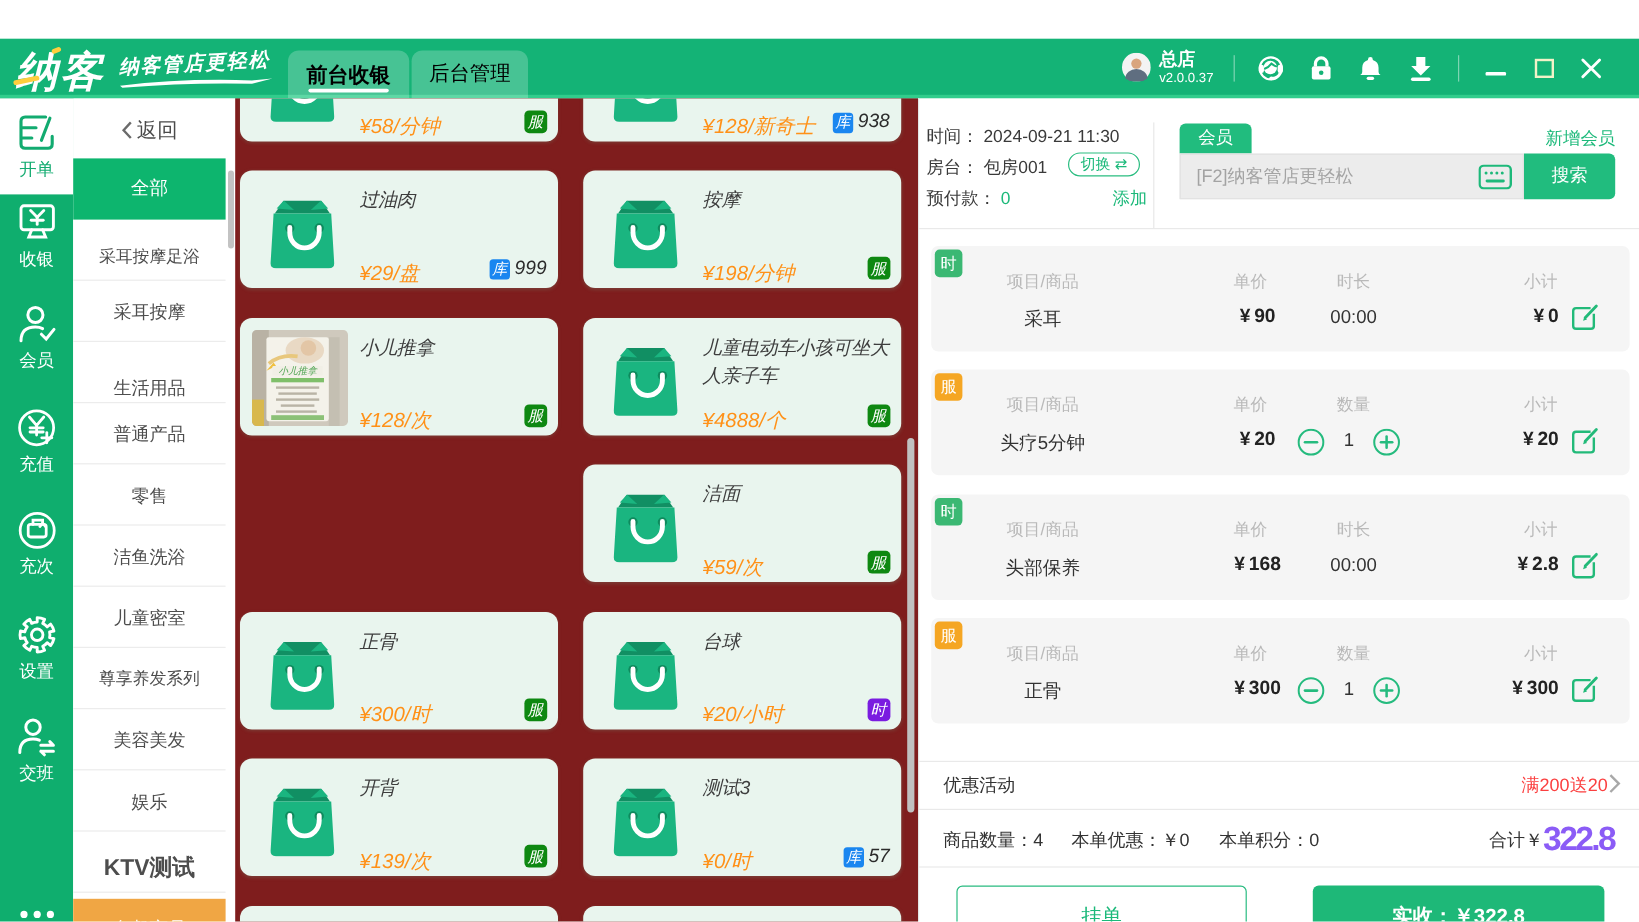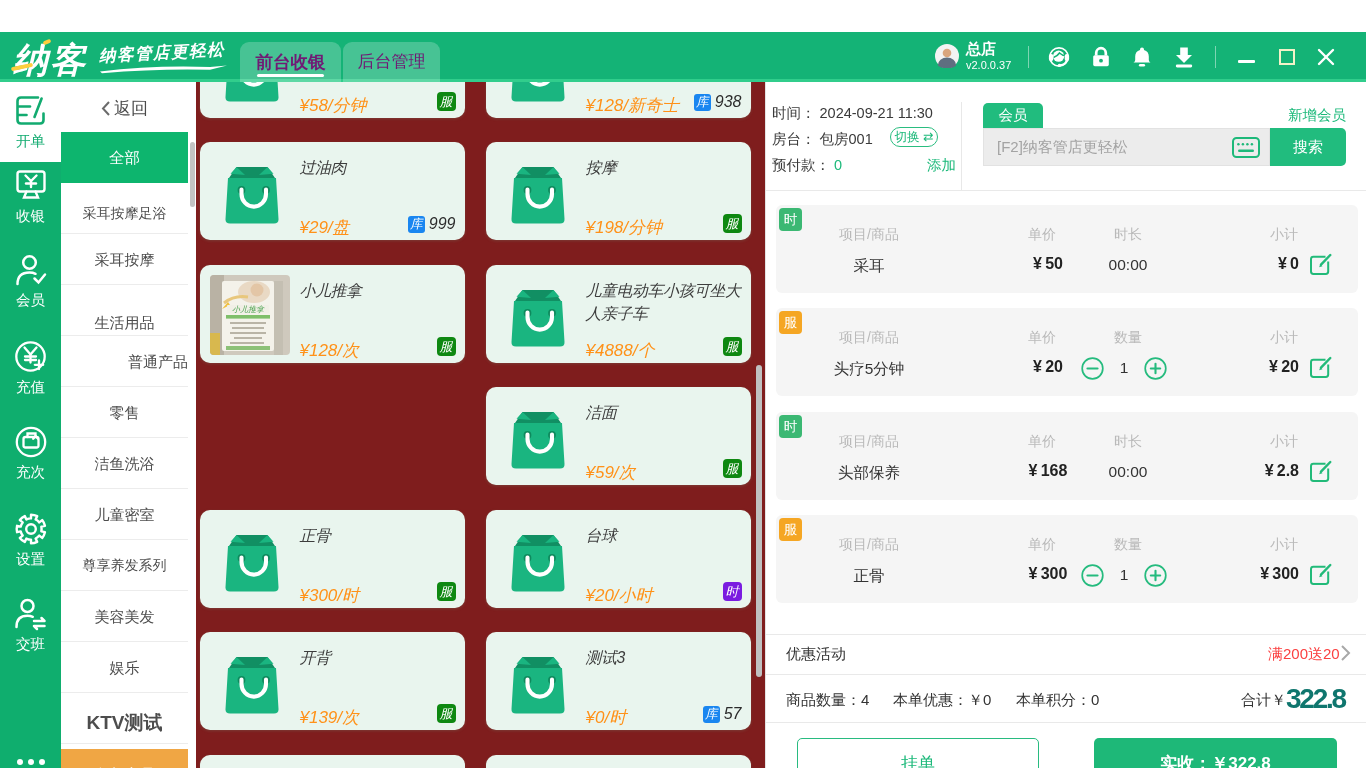--- a/index.html
+++ b/index.html
@@ -5,21 +5,21 @@
 <style>
 * { margin:0; padding:0; box-sizing:border-box; }
 html,body { width:1366px; height:768px; overflow:hidden; font-family:"Liberation Sans",sans-serif; background:#fff; }
 .abs { position:absolute; }
 #app { position:relative; width:1366px; height:768px; overflow:hidden;margin-top:32px; }
 
 
 #topbar { left:0; top:0; width:1366px; height:50px; background:#14b376; border-bottom:3px solid #31cd8c; }
 .logo { left:13px; top:5px; font-size:35px; font-weight:bold; color:#fff; letter-spacing:2px; font-style:italic; }
 .slogan { left:99px; top:10px; width:132px; font-size:16.5px; color:#fff; font-family:"Liberation Serif",serif; font-style:italic; font-weight:bold; transform:rotate(-3deg); letter-spacing:1.5px; white-space:nowrap; }
-.tab { top:10px; height:40px; background:rgba(255,255,255,0.22); border-radius:9px 9px 0 0; color:#701a75; text-align:center; line-height:40px; font-size:17px; }
+.tab { top:10px; height:40px; background:rgba(255,255,255,0.22); border-radius:9px 9px 0 0; color:#000000; text-align:center; line-height:40px; font-size:17px; }
 .tab b { font-weight:bold; font-size:17.5px; }
 .tabline { position:absolute; left:17px; right:17px; bottom:5px; height:3px; background:#fff; border-radius:2px; }
 .hsep { top:14px; width:1px; height:22px; background:rgba(255,255,255,0.45); }
 .hname { left:966px; top:8px; color:#fff; font-size:15px; font-weight:bold; }
 .hver { left:966px; top:27px; color:#fff; font-size:11px; }
 
 
 #sidebar { left:0; top:50px; width:61px; height:718px; background:#0fae6e; }
 .sitem { position:absolute; left:0; width:61px; text-align:center; color:#fff; }
 #kaidan { left:0; top:0; width:61px; height:80px; background:#fff; }
@@ -180,21 +180,21 @@
 <div class="crow abs" style="top:15px;font-size:17px;color:#4a4a4a;"><svg width="9" height="15" viewBox="0 0 9 15" style="vertical-align:-2px;margin-right:4px;">
           <path d="M8,1 L2,7.5 L8,14" fill="none" stroke="#6b6b6b" stroke-width="2"></path>
         </svg>返回</div>
 <div class="abs" style="left:0;top:50px;width:127px;height:51px;background:#0db56e;color:#fff;font-size:15.5px;text-align:center;line-height:51px;">全部</div>
 <div class="crow abs" style="top:123px;font-size:14px;">采耳按摩足浴</div>
 <div class="cdiv abs" style="top:151px;"></div>
 <div class="crow abs" style="top:169px;font-size:15px;">采耳按摩</div>
 <div class="cdiv abs" style="top:202px;"></div>
 <div class="crow abs" style="top:232px;font-size:15px;">生活用品</div>
 <div class="cdiv abs" style="top:253px;"></div>
-<div class="crow abs" style="top:271px;font-size:15px;text-align:right;">普通产品</div>
+<div class="crow abs" style="top:271px;font-size:15px;">普通产品</div>
 <div class="cdiv abs" style="top:304px;"></div>
 <div class="crow abs" style="top:322px;font-size:15px;">零售</div>
 <div class="cdiv abs" style="top:355px;"></div>
 <div class="crow abs" style="top:373px;font-size:15px;">洁鱼洗浴</div>
 <div class="cdiv abs" style="top:406px;"></div>
 <div class="crow abs" style="top:424px;font-size:15px;">儿童密室</div>
 <div class="cdiv abs" style="top:457px;"></div>
 <div class="crow abs" style="top:475px;font-size:14px;">尊享养发系列</div>
 <div class="cdiv abs" style="top:508px;"></div>
 <div class="crow abs" style="top:526px;font-size:15px;">美容美发</div>
@@ -394,21 +394,21 @@
 <circle cx="41" cy="23" r="3.9" fill="#0e8a5d"></circle>
 <path d="M16.5,22.5 v4.5 a12.25,12.6 0 0 0 24.5,0 V22.5" fill="none" stroke="#ffffff" stroke-width="4.1" stroke-linecap="round"></path>
 </svg></div>
         <div class="ttl">保健足浴</div>
       </div>
 <div class="abs" style="left:560px;top:283px;width:6px;height:312px;background:#c0c0c0;border-radius:3px;"></div>
 </div>
     <div id="rp" class="abs">
 <div class="inf abs" style="top:22px;">时间：&nbsp;2024-09-21 11:30</div>
 <div class="inf abs" style="top:48px;">房台：&nbsp;包房001</div>
-<div class="abs" style="left:124px;top:45px;width:48px;height:20px;border:1px solid #2abd80;border-radius:11px;color:#1cb97a;font-size:12.5px;text-align:center;line-height:18px;">切换 ⇄</div>
+<div class="abs" style="left:124px;top:45px;width:60px;height:20px;border:1px solid #2abd80;border-radius:11px;color:#1cb97a;font-size:12.5px;text-align:center;line-height:18px;">切换 ⇄</div>
 <div class="inf abs" style="top:74px;">预付款：&nbsp;<span class="grn">0</span></div>
 <div class="abs grn" style="left:161px;top:74px;font-size:14.5px;">添加</div>
 <div class="abs" style="left:195px;top:20px;width:1px;height:88px;background:#e8e8e8;"></div>
 <div class="abs" style="left:217px;top:21px;width:60px;height:25px;background:#21bc7e;border-radius:5px 5px 0 0;color:#fff;font-size:14.5px;text-align:center;line-height:25px;">会员</div>
 <div class="abs grn" style="left:522px;top:24px;font-size:14.5px;">新增会员</div>
 <div class="abs" style="left:217px;top:46px;width:287px;height:38px;background:#ececec;border:1px solid #e2e2e2;">
         <span style="position:absolute;left:13px;top:9px;font-size:15px;color:#a3a3a3;">[F2]纳客管店更轻松</span>
         <span style="position:absolute;right:9px;top:8px;"><svg width="28" height="21" viewBox="0 0 28 21">
             <rect x="1" y="1" width="26" height="19" rx="3.5" fill="none" stroke="#1db97a" stroke-width="2"></rect>
             <circle cx="6.4" cy="7.2" r="1.25" fill="#1db97a"></circle>
@@ -420,21 +420,21 @@
       </div>
 <div class="abs" style="left:504px;top:46px;width:76px;height:38px;background:#21bc7e;border-radius:0 5px 5px 0;color:#fff;font-size:15px;text-align:center;line-height:38px;">搜索</div>
 <div class="rdiv abs" style="top:108px;"></div>
 <div class="obox" style="top:123px;">
         <div class="tag" style="background:#3bb873;">时</div>
         <div class="col hd" style="left:93px;">项目/商品</div>
         <div class="col hd" style="left:266px;">单价</div>
         <div class="col hd" style="left:352px;">时长</div>
         <div class="col hd" style="left:508px;">小计</div>
         <div class="col vl" style="left:93px;">采耳</div>
-        <div class="col vb" style="left:272px;">¥ 50</div>
+        <div class="col vb" style="left:272px;">¥ 90</div>
         <div class="col vl" style="left:352px;">00:00</div>
         <div class="sub">¥ 0</div>
         <div class="edt"><svg width="23" height="23" viewBox="0 0 23 23">
 <path d="M16.5,3.8 H4.4 Q2,3.8 2,6.2 V18.6 Q2,21 4.4,21 H16.8 Q19.2,21 19.2,18.6 V8.5" fill="none" stroke="#22ba79" stroke-width="2"></path>
 <line x1="21.3" y1="2" x2="12" y2="11.7" stroke="#22ba79" stroke-width="2.4" stroke-linecap="round"></line>
 <path d="M11.3,10.9 l2.2,2.3 -3.3,1.1 Z" fill="#22ba79"></path>
 </svg></div>
       </div>
 <div class="obox" style="top:226px;">
         <div class="tag" style="background:#f5a623;">服</div>
@@ -505,18 +505,18 @@
 <div class="rdiv abs" style="top:552px;"></div>
 <div class="abs" style="left:20px;top:563px;font-size:15px;color:#333;">优惠活动</div>
 <div class="abs" style="left:502px;top:563px;font-size:15px;color:#fb4040;">满200送20</div>
 <svg class="abs" style="left:574px;top:562px;" width="11" height="18" viewBox="0 0 11 18">
         <path d="M2,2 L9,9 L2,16" fill="none" stroke="#a8a8a8" stroke-width="2"></path>
       </svg>
 <div class="rdiv abs" style="top:592px;"></div>
 <div class="abs" style="left:20px;top:609px;font-size:15px;color:#333;">商品数量：4</div>
 <div class="abs" style="left:127px;top:609px;font-size:15px;color:#333;">本单优惠：￥0</div>
 <div class="abs" style="left:250px;top:609px;font-size:15px;color:#333;">本单积分：0</div>
-<div class="abs" style="left:0;right:21px;top:601px;text-align:right;"><span style="font-size:15px;color:#333;">合计￥</span><span style="font-size:28px;font-weight:bold;color:#0f766e;letter-spacing:-2.2px;vertical-align:-3px;">322.8</span></div>
+<div class="abs" style="left:0;right:21px;top:601px;text-align:right;"><span style="font-size:15px;color:#333;">合计￥</span><span style="font-size:28px;font-weight:bold;color:#8b5cf6;letter-spacing:-2.2px;vertical-align:-3px;">322.8</span></div>
 <div class="rdiv abs" style="top:640px;"></div>
 <div class="abs" style="left:31px;top:656px;width:242px;height:51px;border:1px solid #28bb80;border-radius:5px;background:#fff;color:#1cb97a;font-size:17px;text-align:center;line-height:49px;">挂单</div>
 <div class="abs" style="left:328px;top:656px;width:243px;height:51px;background:#1eb878;border-radius:5px;color:#fff;font-size:17px;font-weight:bold;text-align:center;line-height:51px;">实收：￥322.8</div>
 </div>
 </div>
 
 </body></html>

